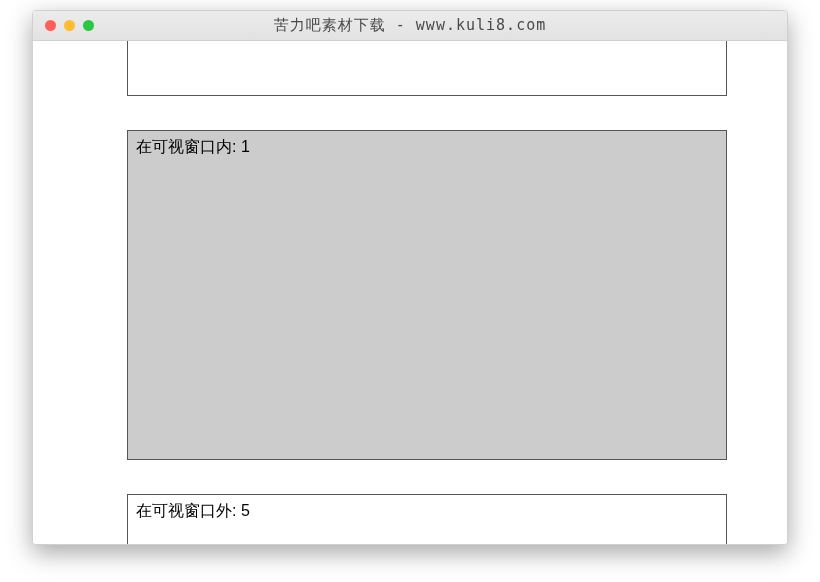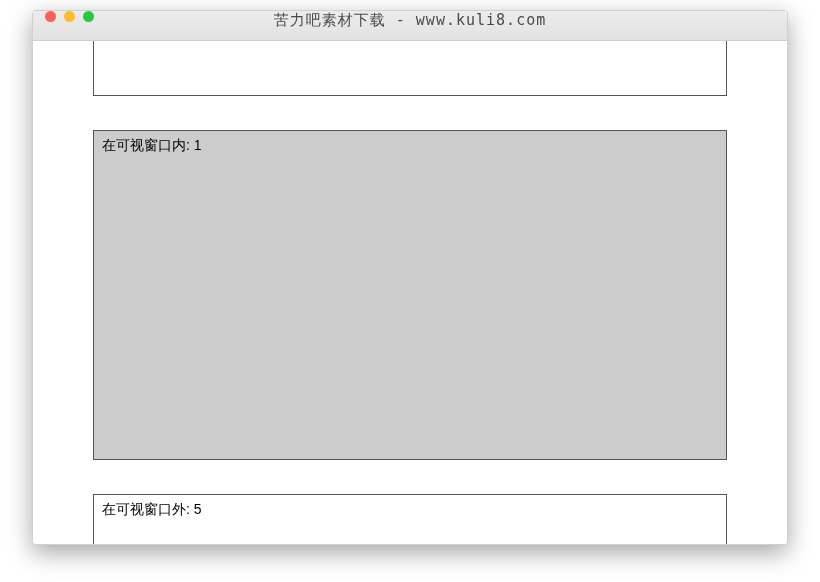--- a/index.html
+++ b/index.html
@@ -25,21 +25,21 @@
       border: 1px solid #d0d0d0;
       border-radius: 4px;
       box-shadow: 0 8px 24px rgba(0,0,0,0.35);
       overflow: hidden;
     }
     .titlebar {
       height: 30px;
       background: linear-gradient(to bottom, #ececec, #e2e2e2);
       border-bottom: 1px solid #d0d0d0;
       display: flex;
-      align-items: flex-start;
+      align-items: center;
       position: relative;
     }
     .traffic-lights {
       display: flex;
       gap: 8px;
       padding-left: 12px;
     }
     .light {
       width: 11px;
       height: 11px;
@@ -68,23 +68,24 @@
       background: #ffffff;
       overflow: hidden;
     }
     .scroll-container {
       padding: 0 60px;
     }
     .box {
       border: 1px solid #555;
       margin-bottom: 34px;
       padding: 6px 8px;
-      font-size: 14px;
+      font-size: 16px;
       color: #000;
       background: #ffffff;
+      margin-left: 34px;
     }
     .box0 {
       height: 85px;
       margin-top: -30px;
       padding-top: 6px;
     }
     .box1 {
       height: 330px;
       background: #cccccc;
     }

